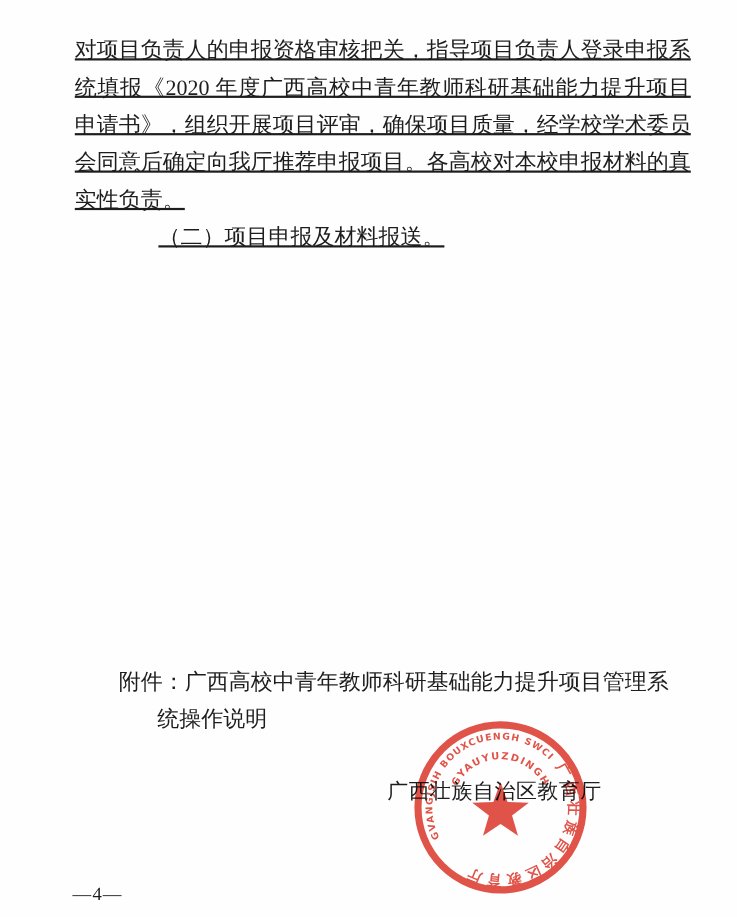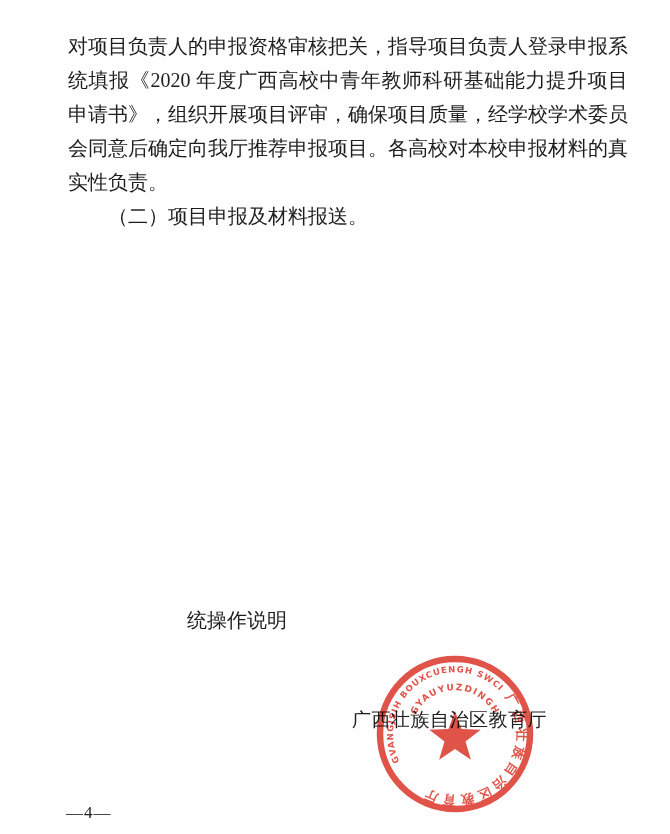--- a/index.html
+++ b/index.html
@@ -12,31 +12,32 @@
     color: #1d1d1d;
   }
   .page { position: absolute; inset: 0; background: #fefefe; }
 
   .body-text {
     position: absolute;
     left: 68px; top: 29px; width: 560px;
     font-size: 20px; line-height: 34px;
     text-align: justify;
     letter-spacing: 0px;
+    text-decoration: underline;
   }
   .body-text p { margin: 0; }
-  .body-text p.indent { text-indent: 2em; }
+  .body-text p.indent { text-indent: 2em; margin-left: 36px; }
 
   .attachment {
     position: absolute;
     left: 68px; top: 603px; width: 560px;
     font-size: 20px; line-height: 34px;
   }
   .attachment .att-line1 { margin-left: 40px; }
-  .attachment .att-line2 { margin-left: 119px; }
+  .attachment .att-line2 { margin-left: 75px; }
 
   .signature-org {
     position: absolute;
     left: 352px; top: 707px;
     font-size: 19px; line-height: 26px; letter-spacing: 0.5px;
     white-space: nowrap;
   }
   .signature-date {
     position: absolute;
     left: 371px; top: 743px;
@@ -66,20 +67,21 @@
 <body>
 
 <div class="page">
 
   <div class="body-text">
     <p>对项目负责人的申报资格审核把关，指导项目负责人登录申报系统填报《2020 年度广西高校中青年教师科研基础能力提升项目申请书》，组织开展项目评审，确保项目质量，经学校学术委员会同意后确定向我厅推荐申报项目。各高校对本校申报材料的真实性负责。</p>
     <p class="indent">（二）项目申报及材料报送。</p>
   </div>
 
   <div class="attachment">
+    <div class="att-line1">附件：广西高校中青年教师科研基础能力提升项目管理系</div>
     <div class="att-line2">统操作说明</div>
   </div>
 
   <div class="signature-org">广西壮族自治区教育厅</div>
 
   <svg class="seal" viewBox="0 0 164 164" xmlns="http://www.w3.org/2000/svg">
     <defs>
       <path id="arcLatin" d="M 28.3,113 A 62,62 0 0 1 125.8,38.2" fill="none"></path>
       <path id="arcZh" d="M 129.5,42.1 A 62,62 0 0 1 46.4,132.8" fill="none"></path>
       <path id="arcInner" d="M 40.7,67 A 44,44 0 0 1 123.3,67" fill="none"></path>

